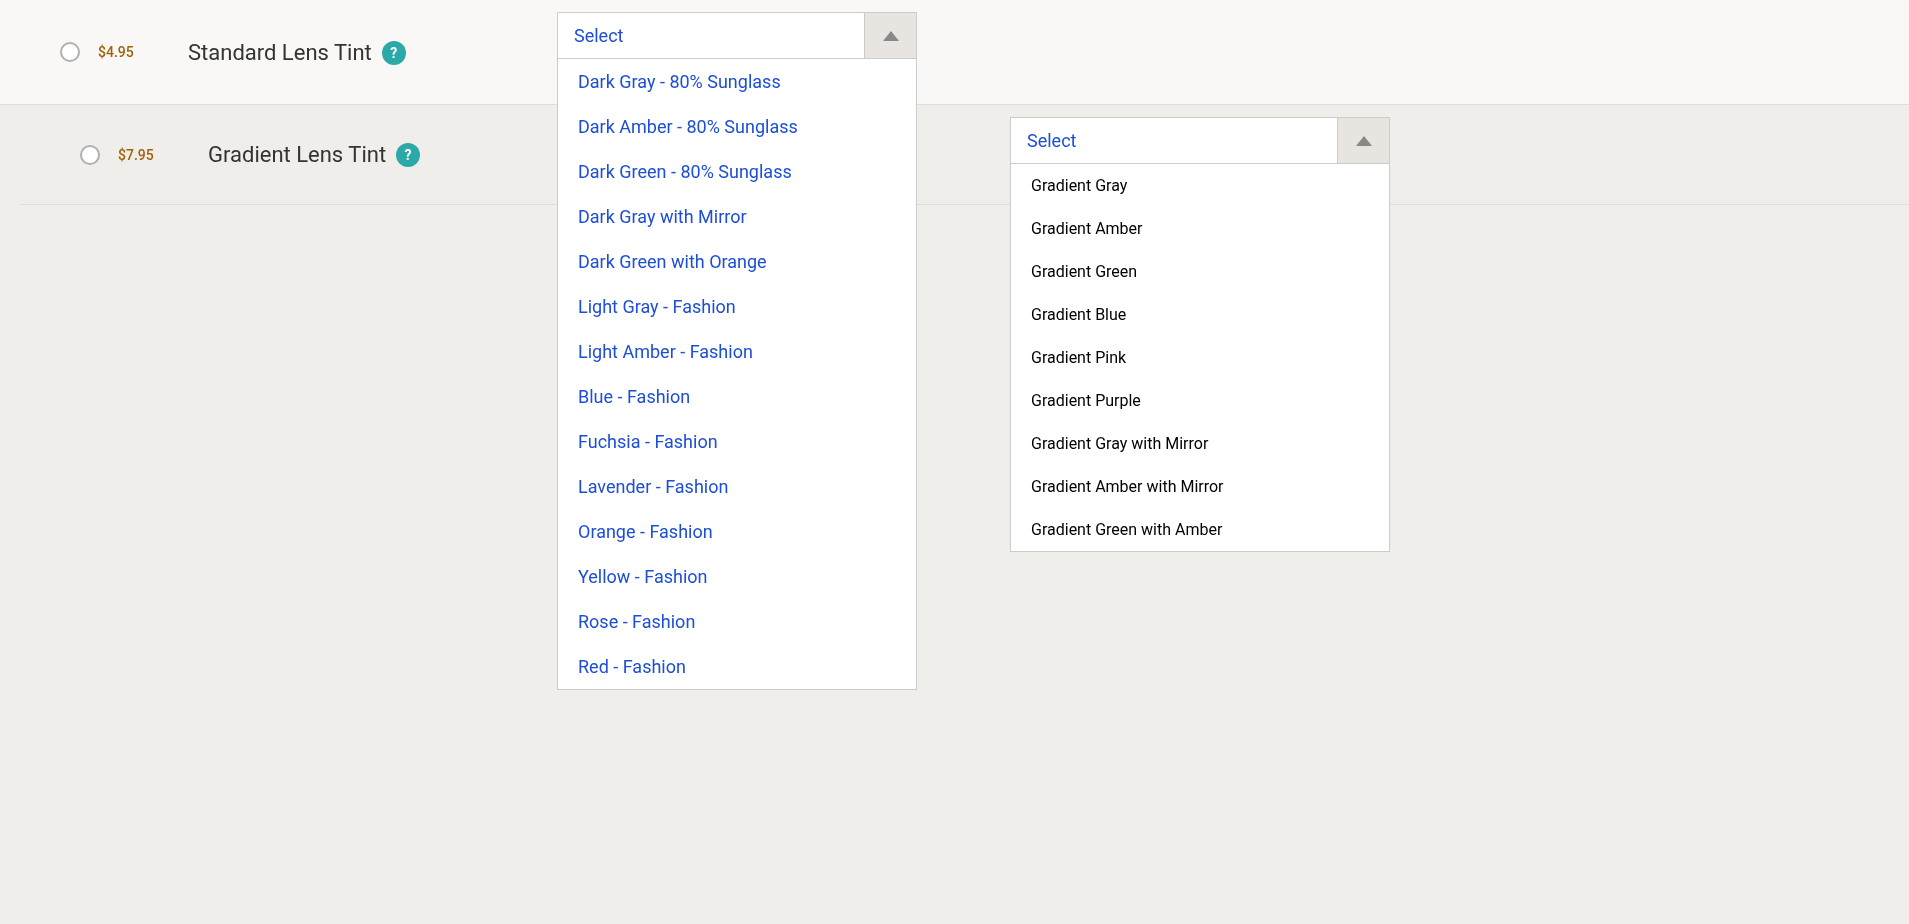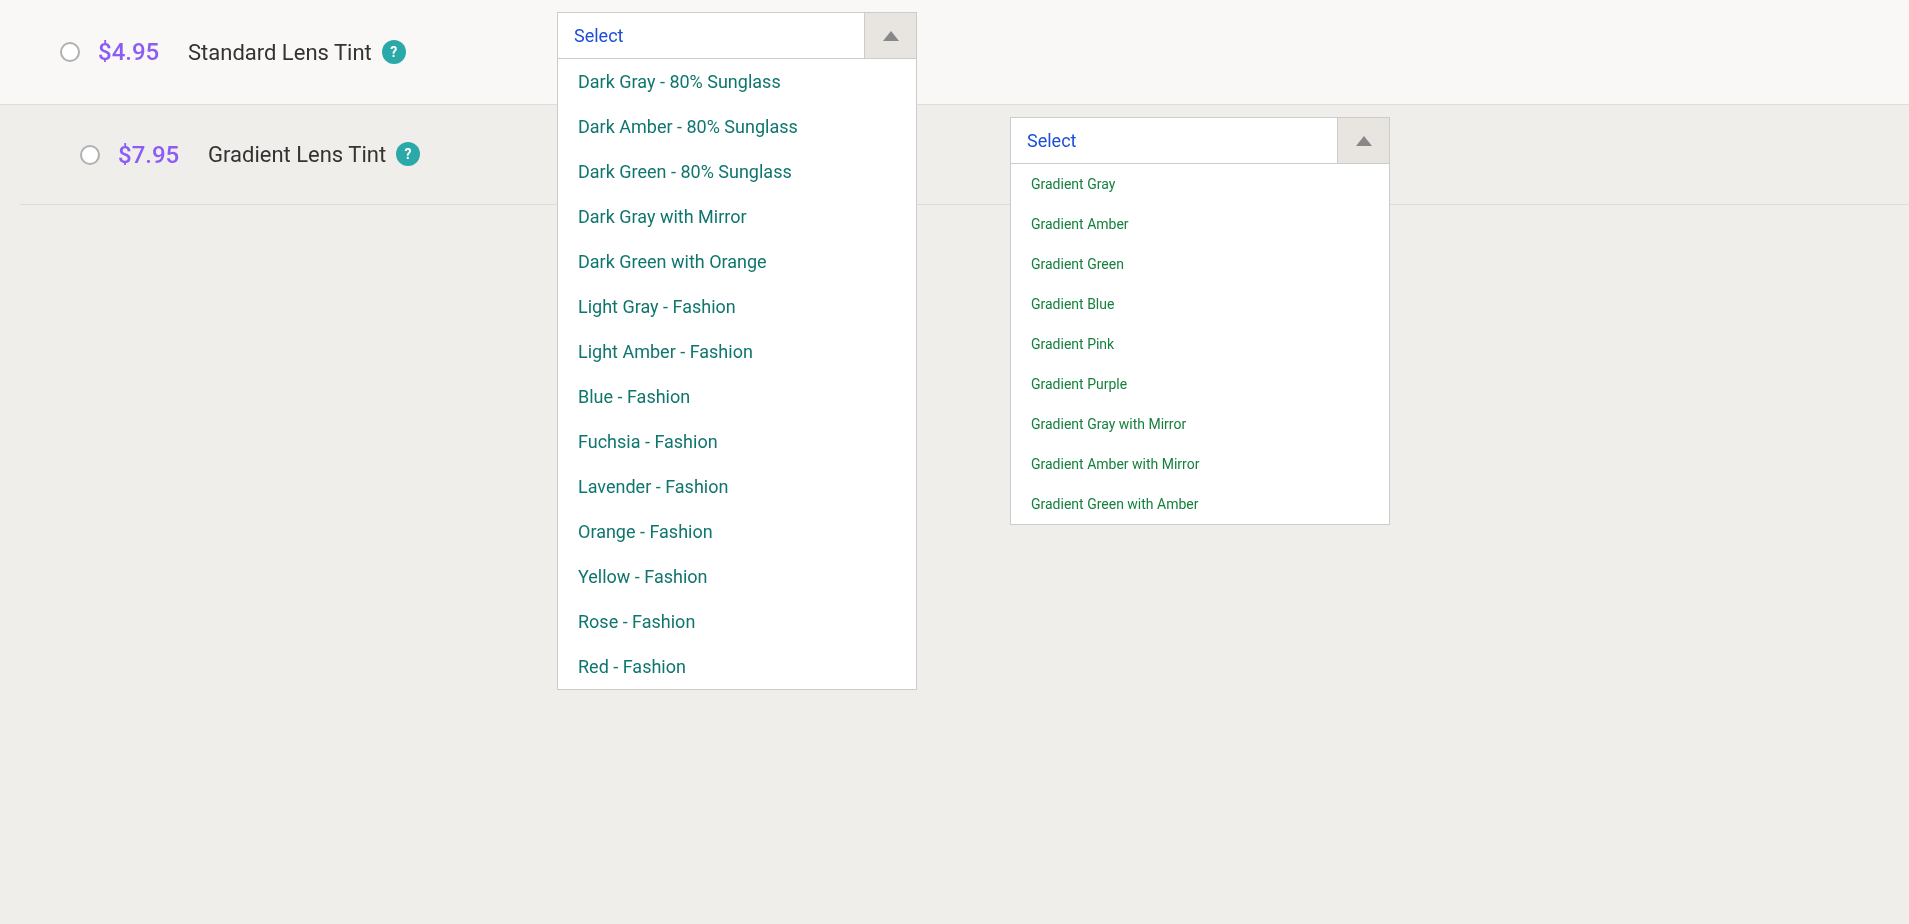--- a/index.html
+++ b/index.html
@@ -39,33 +39,33 @@
       height: 20px;
       border-radius: 50%;
       border: 2px solid #b0b0b0;
       background: white;
       margin-right: 18px;
       flex-shrink: 0;
       cursor: pointer;
     }
 
     .price {
-      color: #8b5cf6;
-      font-size: 24px;
+      color: #a16207;
+      font-size: 14px;
       font-weight: 500;
       margin-right: 20px;
       min-width: 70px;
     }
 
     .lens-label {
       font-size: 22px;
       color: #333;
       font-weight: 400;
       display: flex;
-      align-items: flex-start;
+      align-items: flex-end;
       gap: 10px;
     }
 
     .help-icon {
       width: 24px;
       height: 24px;
       background-color: #2ba8a8;
       border-radius: 50%;
       display: inline-flex;
       align-items: center;
@@ -126,21 +126,21 @@
       width: 360px;
       background: white;
       border: 1px solid #ccc;
       border-top: none;
       z-index: 100;
     }
 
     .dropdown-item {
       padding: 12px 20px;
       font-size: 18px;
-      color: #0f766e;
+      color: #1d4ed8;
       cursor: pointer;
       white-space: nowrap;
     }
 
     
     .gradient-dropdown-list {
       position: absolute;
       top: 100%;
       left: 0;
       width: 380px;
@@ -153,22 +153,22 @@
     .gradient-select-box {
       display: flex;
       align-items: stretch;
       border: 1px solid #ccc;
       background: white;
       width: 380px;
     }
 
     .gradient-dropdown-item {
       padding: 12px 20px;
-      font-size: 14px;
-      color: #15803d;
+      font-size: 16px;
+      color: #000000;
       cursor: pointer;
       white-space: nowrap;
     }
 
     
     .bg-light {
       background-color: #f9f8f6;
     }
 
     .bg-medium {

